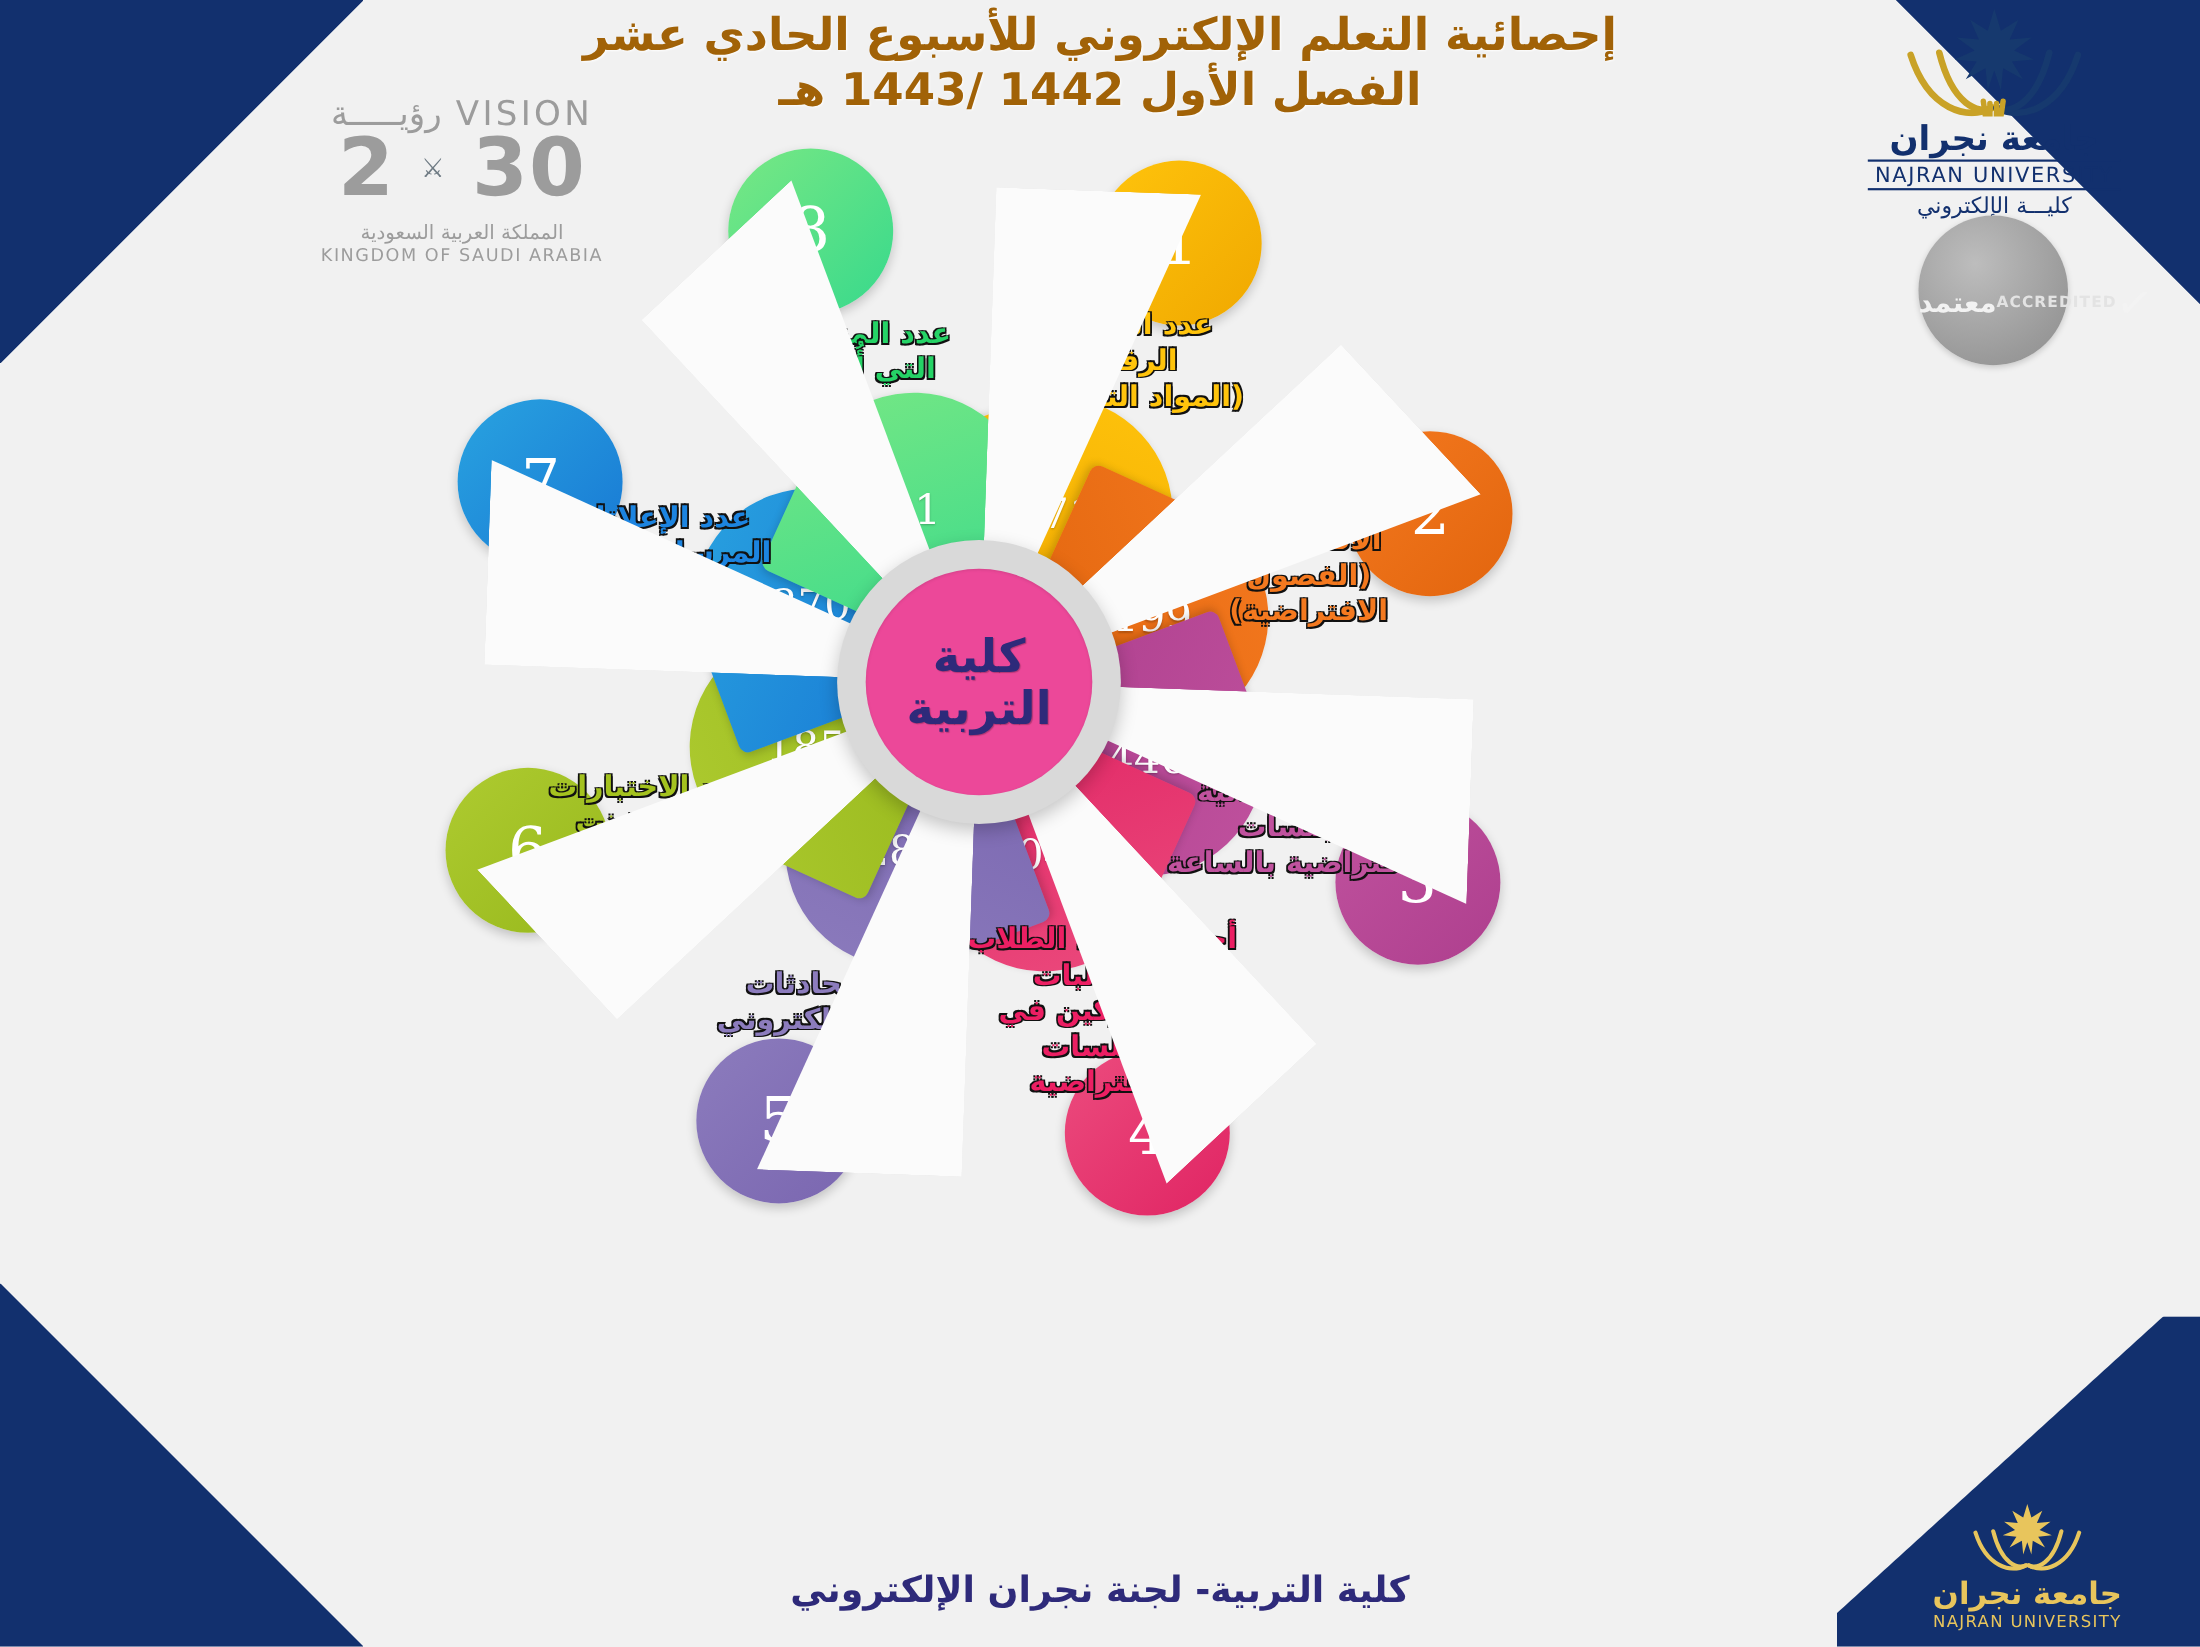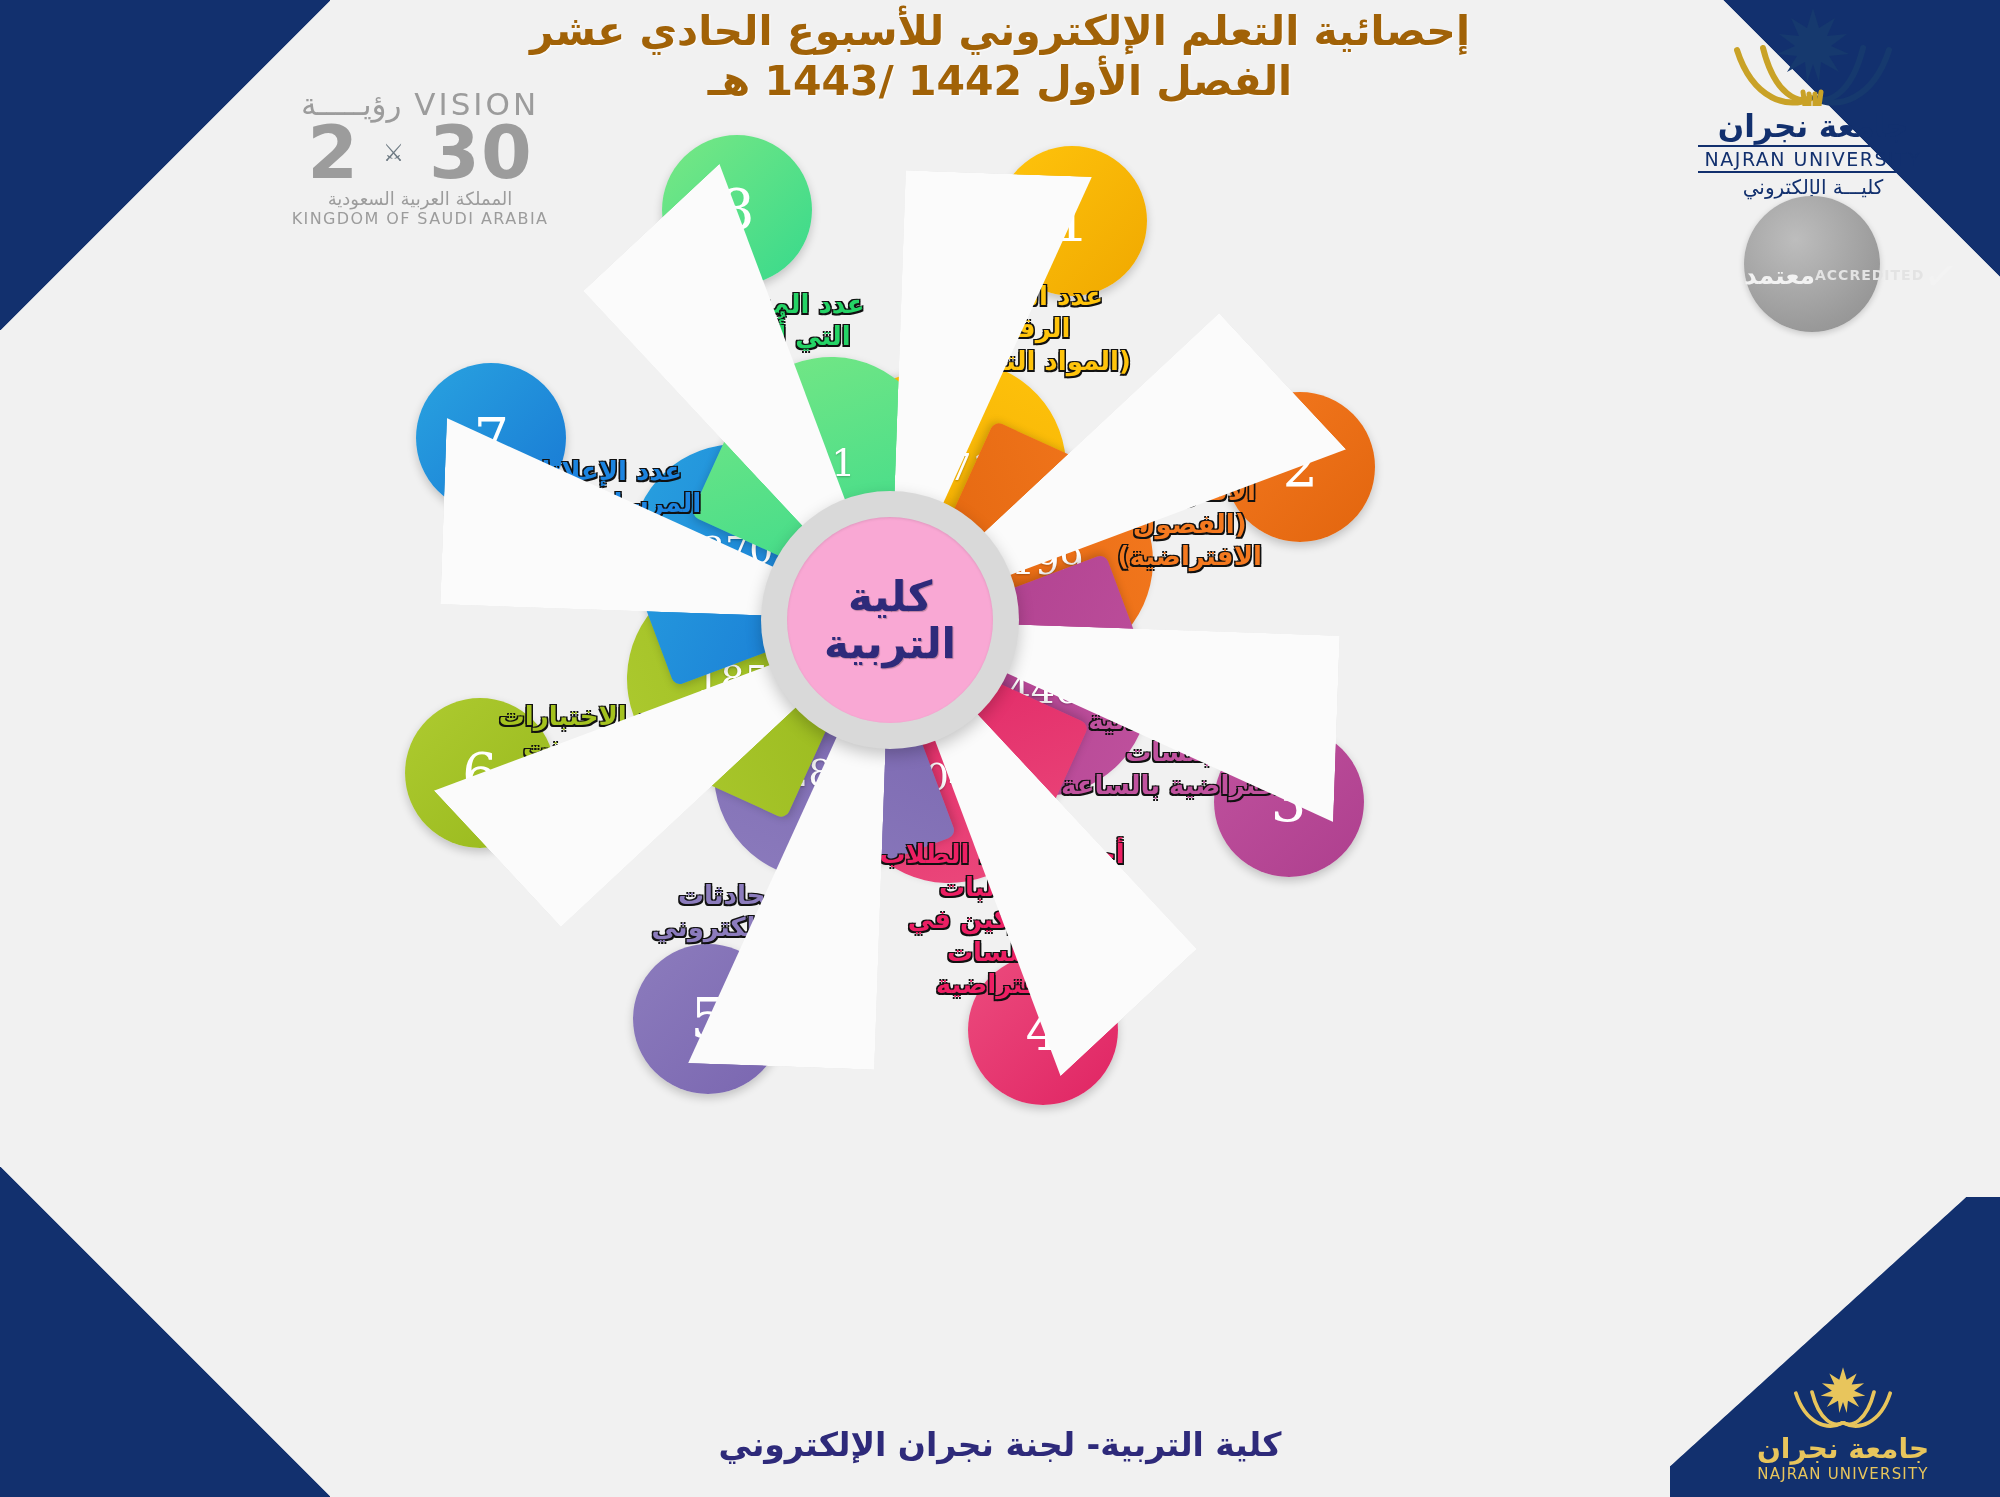--- a/index.html
+++ b/index.html
@@ -33,21 +33,21 @@
   #title .l2{display:block;}
 
   
   #vision{position:absolute;left:290px;top:86px;width:260px;text-align:center;color:#9c9c9c;}
   #vision .v-top{font-size:31px;letter-spacing:3px;direction:rtl;white-space:nowrap;}
   #vision .v-2030{font-size:73px;font-weight:bold;letter-spacing:1px;line-height:.95;
     display:flex;justify-content:center;align-items:center;gap:2px;margin-top:-4px;}
   #vision .dotring{width:66px;height:66px;position:relative;display:inline-block;}
   #vision .palm{position:absolute;left:50%;top:50%;transform:translate(-50%,-50%);
     font-size:24px;color:#6f7b84;line-height:1;}
-  #vision .v-ar{font-size:18px;direction:rtl;margin-top:1px;}
+  #vision .v-ar{font-size:18px;direction:rtl;margin-top:14px;}
   #vision .v-en{font-size:16px;letter-spacing:1.4px;}
 
   
   #uni{position:absolute;right:72px;top:6px;width:230px;text-align:center;}
   .uni-mark{position:relative;height:100px;}
   .uni-mark svg{display:block;margin:0 auto;}
   .uni-ar{color:#12306e;font-size:31px;font-weight:bold;direction:rtl;letter-spacing:-1px;margin-top:2px;}
   .uni-en{color:#12306e;font-size:19px;letter-spacing:1.5px;border-top:2px solid #12306e;border-bottom:2px solid #12306e;
     padding:1px 0;margin-top:1px;}
   .uni-fac{color:#12306e;font-size:20px;direction:rtl;letter-spacing:4px;padding-top:2px;}
@@ -87,21 +87,21 @@
 
   
   .lbl{position:absolute;width:250px;text-align:center;direction:rtl;
     font-weight:bold;font-size:26px;line-height:1.25;}
 
   
   #hub{position:absolute;left:50%;top:50%;transform:translate(-50%,-50%);
     width:258px;height:258px;border-radius:50%;
     background:#d9d9d9;box-shadow:0 6px 16px rgba(0,0,0,.22);
     display:flex;align-items:center;justify-content:center;}
-  #hub .inner{width:206px;height:206px;border-radius:50%;background:#f9a8d4;
+  #hub .inner{width:206px;height:206px;border-radius:50%;background:#ec4899;
     display:flex;flex-direction:column;align-items:center;justify-content:center;
     box-shadow:inset 0 1px 3px rgba(0,0,0,.10);}
   #hub .inner span{color:#2e2a7a;font-size:42px;font-weight:bold;direction:rtl;
     line-height:1.12;letter-spacing:1px;text-shadow:1px 1px 1px rgba(0,0,0,.25);}
 
   
   #footer{position:absolute;bottom:32px;left:50%;transform:translateX(-50%);
     width:900px;text-align:center;color:#2e2a7a;font-weight:bold;font-size:33px;
     line-height:1.25;direction:rtl;}
   #botlogo{position:absolute;right:62px;bottom:14px;width:190px;text-align:center;}

